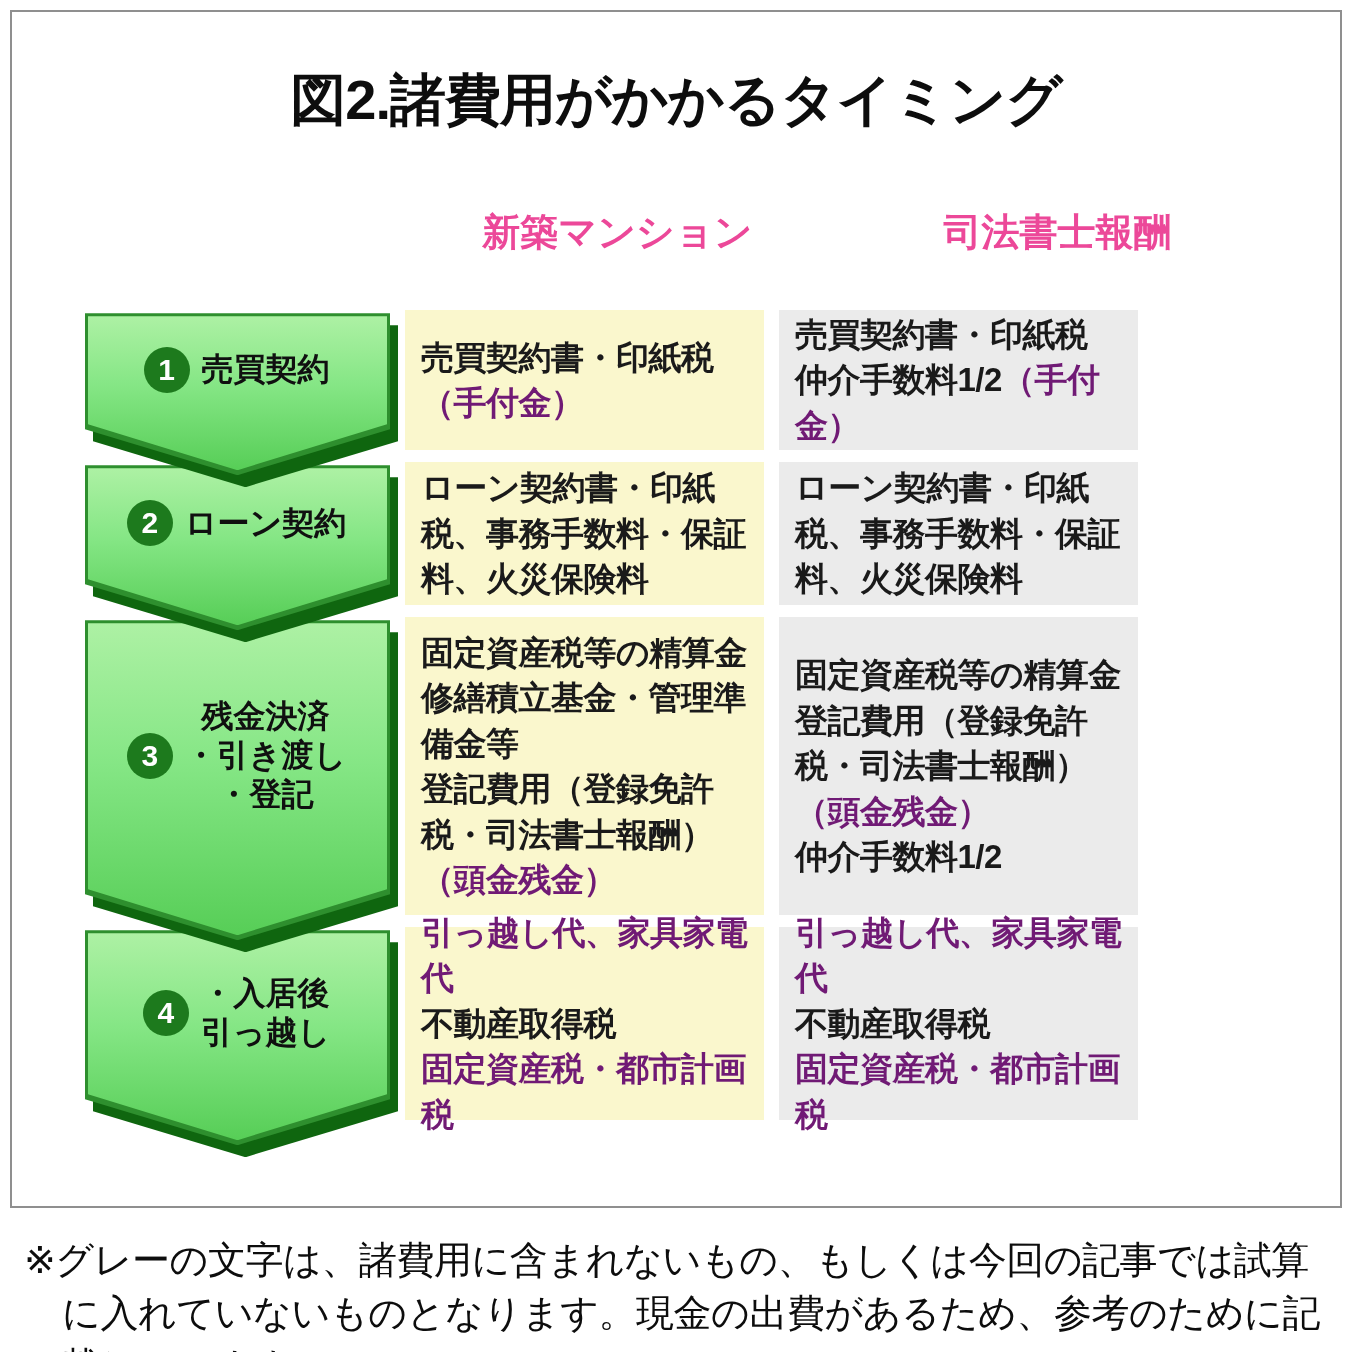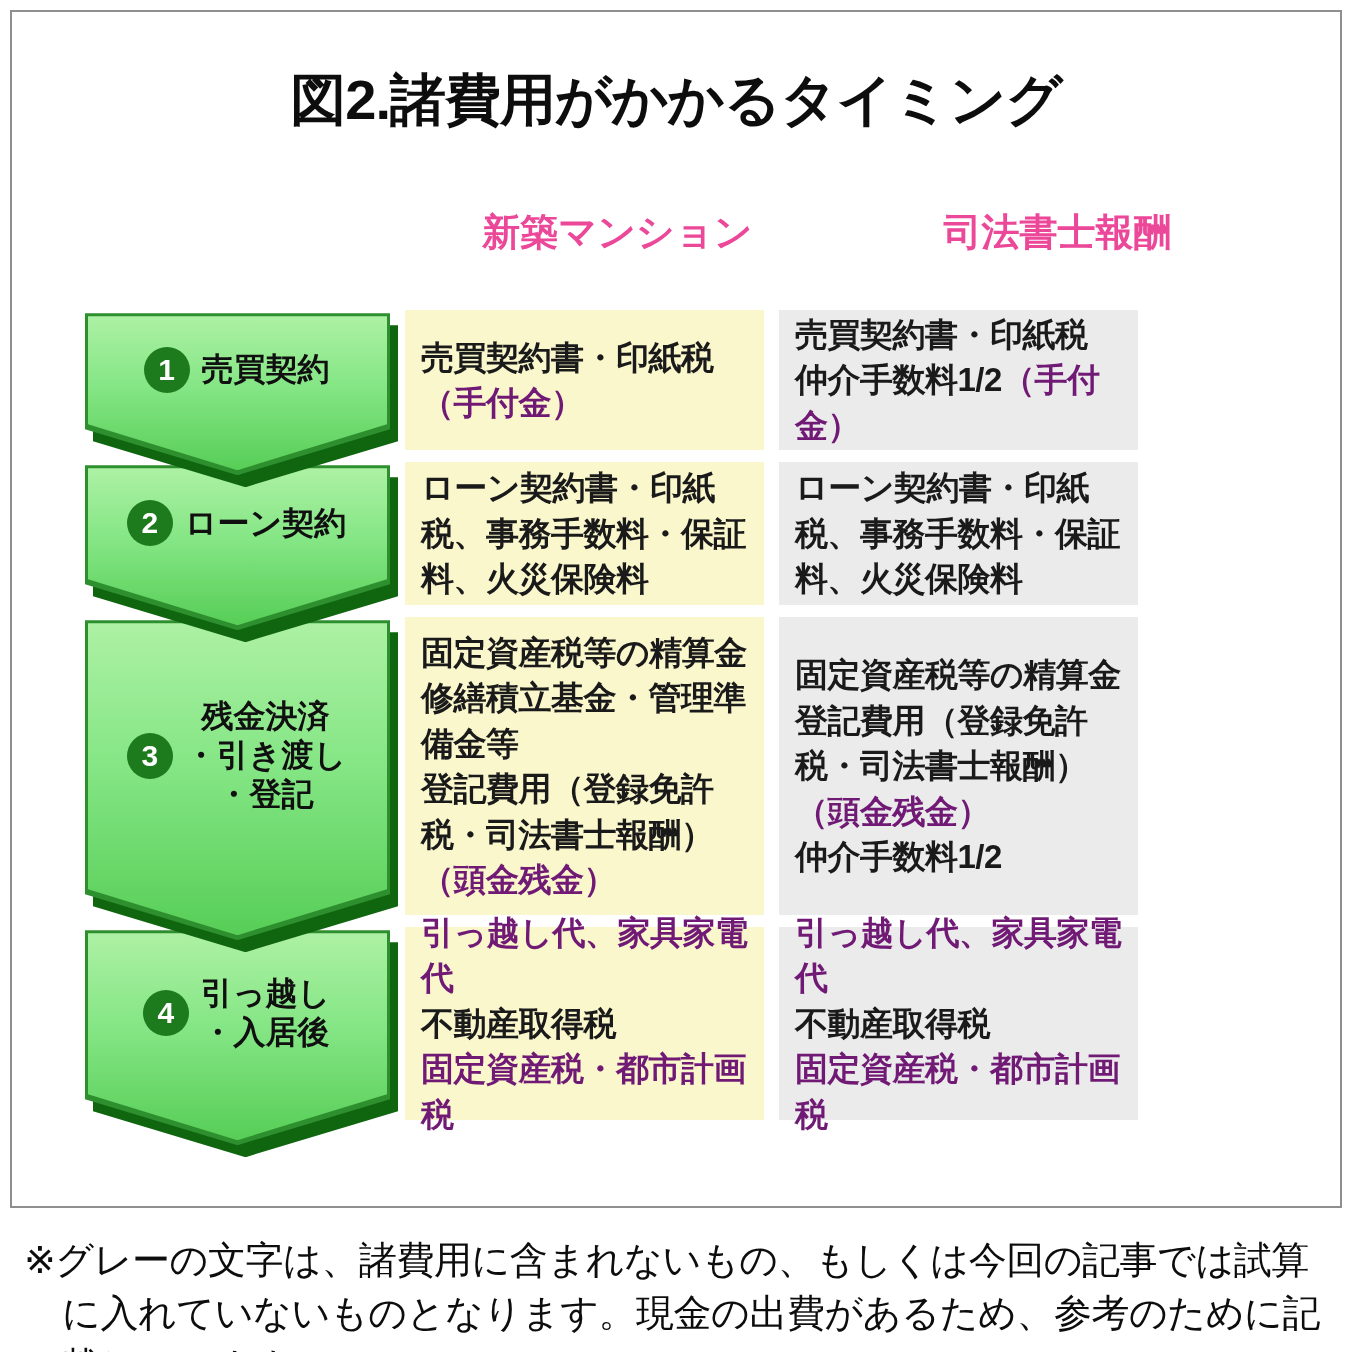--- a/index.html
+++ b/index.html
@@ -204,22 +204,22 @@
           </div>
         </div>
         <div class="row row-4">
           <div class="arrow-wrap">
             <div class="arrow-shape arrow-shadow"></div>
             <div class="arrow-shape arrow-edge"></div>
             <div class="arrow-shape arrow-face"></div>
             <div class="step-label">
               <div class="step-num">4</div>
               <div class="label-lines">
+                <div>・入居後</div>
                 <div>引っ越し</div>
-                <div>・入居後</div>
               </div>
             </div>
           </div>
           <div class="cell cell-new">
             <div class="cell-line"><span class="gray">引っ越し代、家具家電代</span></div>
             <div class="cell-line"><span>不動産取得税</span></div>
             <div class="cell-line"><span class="gray">固定資産税・都市計画税</span></div>
           </div>
           <div class="cell cell-used">
             <div class="cell-line"><span class="gray">引っ越し代、家具家電代</span></div>

